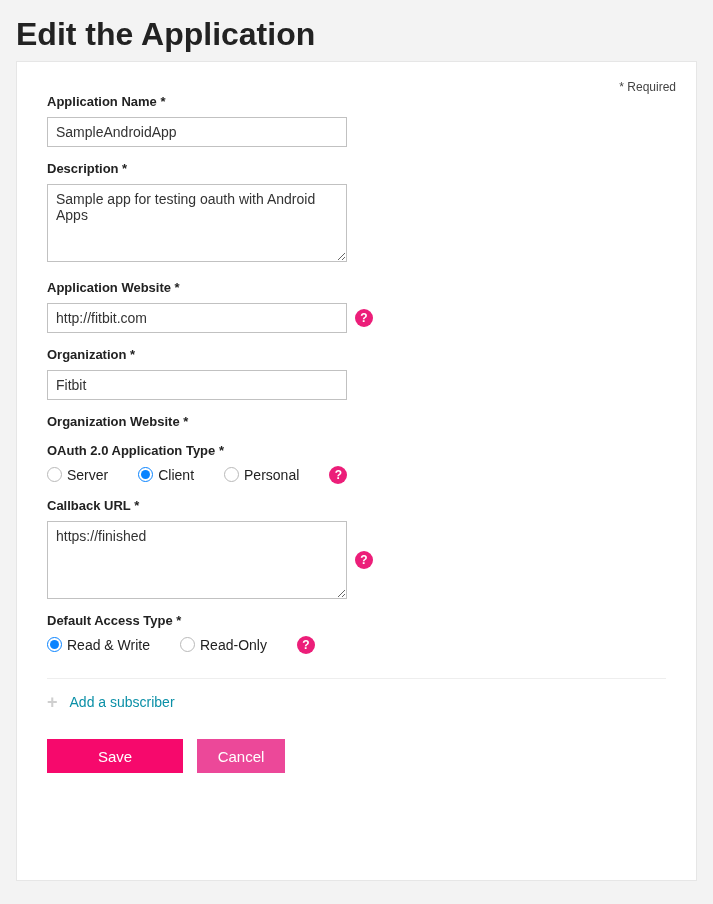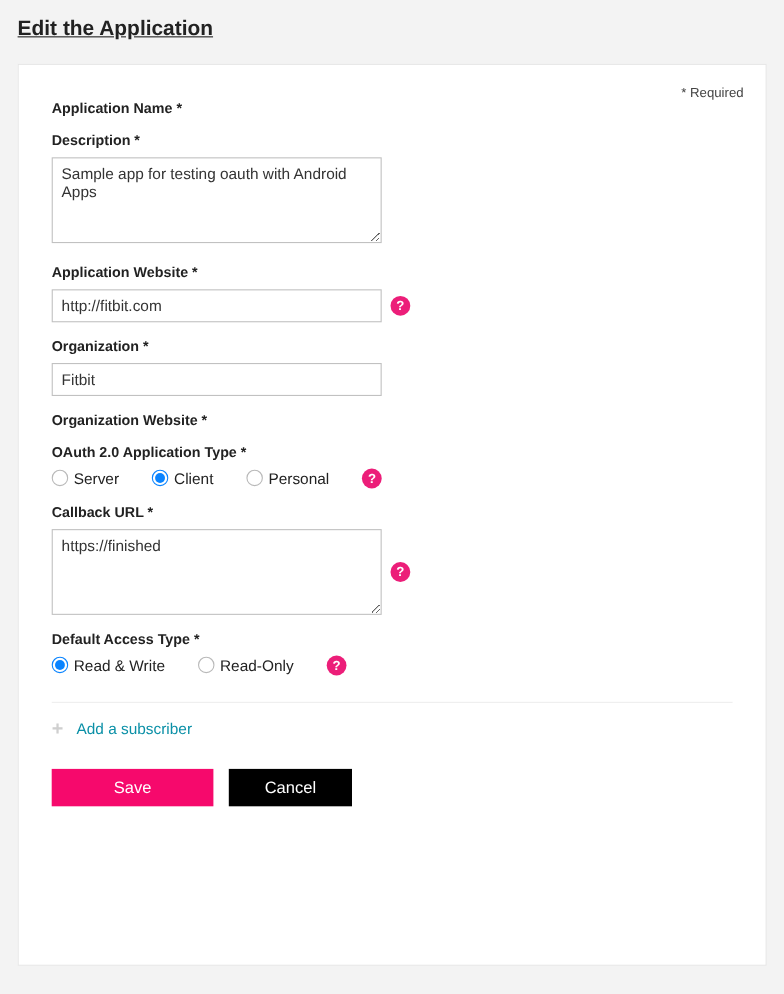--- a/index.html
+++ b/index.html
@@ -9,24 +9,23 @@
     }
     body {
       font-family: -apple-system, BlinkMacSystemFont, "Helvetica Neue", Arial, sans-serif;
       background: #f3f3f3;
       width: 713px;
       height: 904px;
       padding: 16px;
       color: #222;
     }
     .page-title {
-      font-size: 19px;
+      font-size: 32px;
       font-weight: 700;
-      margin-bottom: 20px;
-      text-decoration: underline;
+      margin-bottom: 8px;
     }
     .card {
       background: #fff;
       border: 1px solid #e6e6e6;
       padding: 18px 30px 26px 30px;
       position: relative;
       min-height: 820px;
     }
     .required-note {
       position: absolute;
@@ -147,37 +146,38 @@
       border: none;
       color: #fff;
       cursor: pointer;
       font-family: inherit;
       display: inline-flex;
       align-items: center;
       justify-content: center;
     }
     .btn-primary {
       background: #f6096c;
-      width: 147px;
+      width: 136px;
     }
     .btn-secondary {
-      background: #000000;
-      width: 112px;
+      background: #ec4899;
+      width: 88px;
     }
   </style>
 </head>
 <body>
 
 <h1 class="page-title">Edit the Application</h1>
 
 <div class="card">
   <div class="required-note">* Required</div>
 
   <div class="form-group">
     <label class="form-label">Application Name *</label>
+    <input type="text" class="text-input" value="SampleAndroidApp" style="">
   </div>
 
   <div class="form-group">
     <label class="form-label">Description *</label>
     <textarea class="textarea-input" style="">Sample app for testing oauth with Android Apps</textarea>
   </div>
 
   <div class="form-group">
     <label class="form-label">Application Website *</label>
     <div class="input-row">

